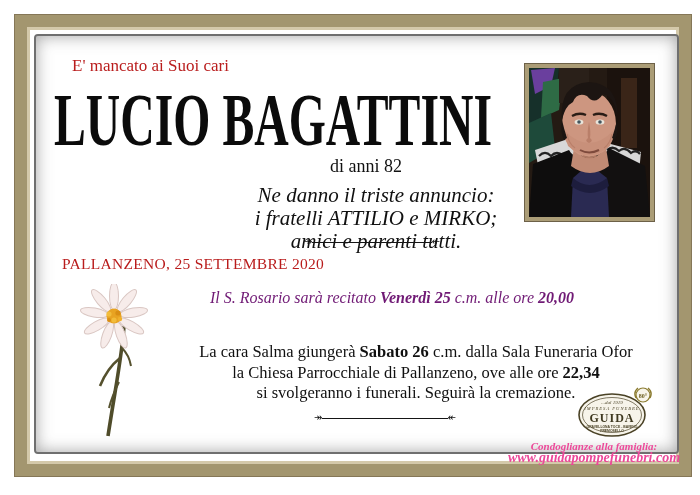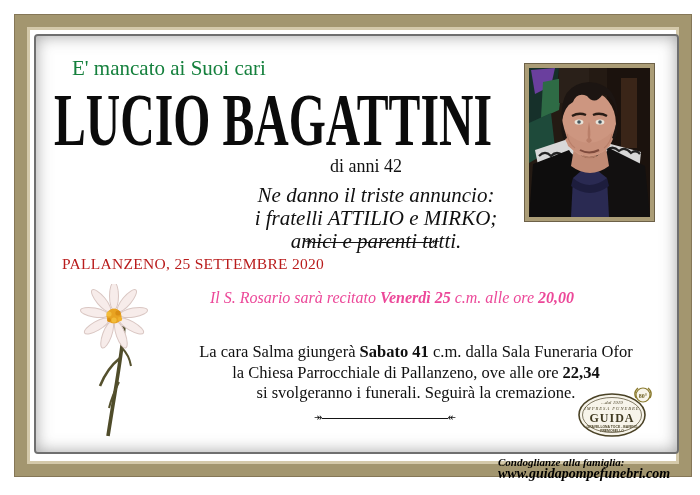--- a/index.html
+++ b/index.html
@@ -9,91 +9,91 @@
 
   
   .tan-frame{position:absolute;left:15px;top:15px;right:9px;bottom:19px;
     border:12px solid #a3966f;
     box-shadow: inset 0 0 0 3px #d4c9aa, 0 0 0 1px #857757;}
   .content{position:absolute;left:34px;top:34px;right:21px;bottom:41px;
     background:#fff;border:2px solid #6f6f6f;border-radius:4px;
     box-shadow: inset 0 0 16px rgba(90,90,90,.55);}
 
   .abs{position:absolute;}
-  .intro{left:36px;top:20px;font-size:21px;color:#15803d;}
+  .intro{left:36px;top:20px;font-size:17px;color:#b91c1c;}
   .title-svg{left:16px;top:54px;}
   .age{left:240px;top:120px;width:180px;text-align:center;font-size:18px;color:#111;}
 
   .annuncio{left:175px;top:148px;width:330px;text-align:center;
     font-style:italic;font-size:21px;line-height:23px;color:#101010;}
 
   .divider{display:flex;align-items:center;color:#111;}
   .divider .rule{flex:1;height:0;border-top:1.6px solid #151515;}
   .divider .ah{font-size:10px;line-height:8px;font-family:"DejaVu Sans",sans-serif;}
   .div1{left:268px;top:202px;width:136px;}
   .div2{left:278px;top:378px;width:142px;}
 
   .dateline{left:26px;top:219px;font-size:15.5px;letter-spacing:.3px;color:#b91c1c;}
 
   .rosary{left:100px;top:252px;width:512px;text-align:center;font-style:italic;
-    font-size:16px;line-height:20px;color:#ec4899;}
+    font-size:16px;line-height:20px;color:#701a75;}
   .funeral{left:118px;top:306px;width:524px;text-align:center;
     font-size:16.5px;line-height:20.5px;color:#101010;}
   b.inl{font-weight:bold;}
 
   .thanks{left:4px;top:396px;width:470px;font-weight:bold;font-style:italic;
     font-size:17px;color:#141414;text-shadow:0 0 1px #fff;}
 
   .photo{left:489px;top:28px;width:121px;height:149px;border:4px solid #ab9d77;
     box-shadow:0 0 0 1px #6d6148;background:#241a13;}
   .photo svg{display:block;}
 
   .flower{left:26px;top:248px;width:106px;height:160px;}
 
   .badge{left:541px;top:350px;width:76px;height:54px;}
-  .condol{left:462px;top:404px;width:192px;font-weight:bold;
-    font-style:italic;color:#000000;line-height:12px;margin-top:16px;}
+  .condol{left:462px;top:404px;width:192px;text-align:center;font-weight:bold;
+    font-style:italic;color:#ec4899;line-height:12px;}
   .condol .c1{font-size:11px;}
   .condol .c2{font-size:14px;}
 </style>
 </head>
 <body>
 
 <div class="page">
   <div class="tan-frame"></div>
   <div class="content">
 
     <div class="abs intro">E' mancato ai Suoi cari</div>
 
     <svg class="abs title-svg" width="460" height="64" viewBox="0 0 460 64">
       <text x="2" y="55" font-family="Liberation Serif, DejaVu Serif, serif" font-size="74" font-weight="bold" fill="#0b0b0b" textLength="438" lengthAdjust="spacingAndGlyphs">LUCIO BAGATTINI</text>
     </svg>
 
-    <div class="abs age">di anni 42</div>
+    <div class="abs age">di anni 82</div>
 
     <div class="abs annuncio">
       <div>Ne danno il triste annuncio:</div>
       <div>i fratelli ATTILIO  e MIRKO;</div>
       <div>amici e parenti tutti.</div>
     </div>
 
     <div class="abs divider div1">
       <span class="ah">↠</span>
       <span class="rule"></span>
       <span class="ah">↞</span>
     </div>
 
     <div class="abs dateline">PALLANZENO, 25 SETTEMBRE 2020</div>
 
     <div class="abs rosary">
       <div><span>Il S. Rosario sarà recitato </span><b class="inl">Venerdì 25</b><span> c.m. alle ore </span><b class="inl">20,00</b></div>
     </div>
 
     <div class="abs funeral">
-      <div><span>La cara Salma giungerà </span><b class="inl">Sabato 41</b><span> c.m. dalla Sala Funeraria Ofor</span></div>
+      <div><span>La cara Salma giungerà </span><b class="inl">Sabato 26</b><span> c.m. dalla Sala Funeraria Ofor</span></div>
       <div><span>la Chiesa Parrocchiale di Pallanzeno, ove alle ore </span><b class="inl">22,34</b></div>
       <div>si svolgeranno i funerali. Seguirà la cremazione.</div>
     </div>
 
     <div class="abs divider div2">
       <span class="ah">↠</span>
       <span class="rule"></span>
       <span class="ah">↞</span>
     </div>
 

